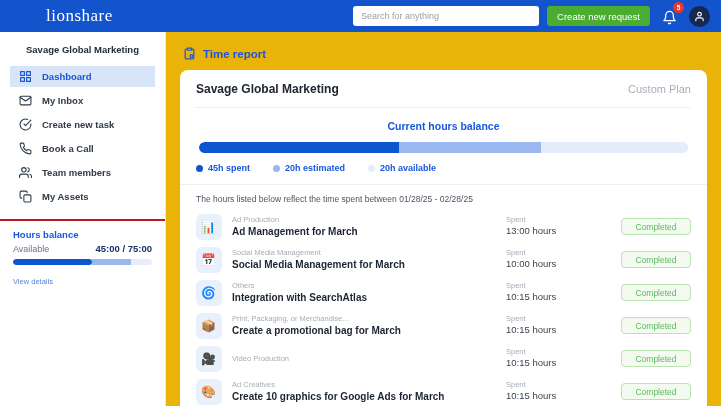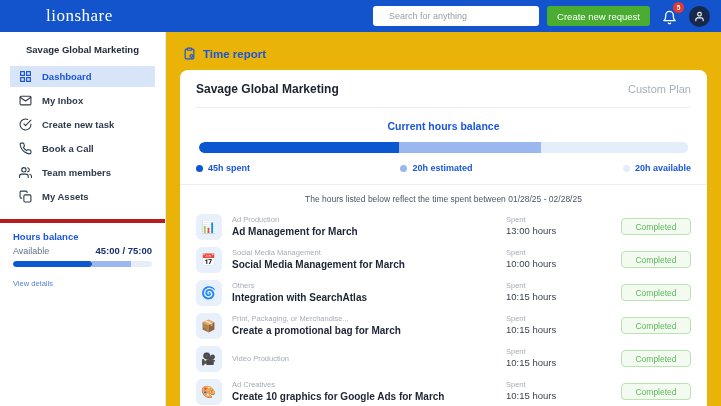--- a/index.html
+++ b/index.html
@@ -3,38 +3,38 @@
 <meta charset="utf-8">
 <style>
   * { margin:0; padding:0; box-sizing:border-box; }
   body { font-family:"Liberation Sans", sans-serif; }
   .screen { width:721px; height:406px; overflow:hidden; background:#e9f1fb; display:flex; flex-direction:column; }
 
   
   .topbar { height:32px; flex-shrink:0; background:#1353cb; display:flex; align-items:center; padding:0 11px 0 46px; }
   .logo { font-family:"Liberation Serif", serif; font-size:17px; font-weight:400; color:#fff; letter-spacing:.5px; }
   .spacer { flex:1; }
-  .search { width:166px; height:20px; border:none; border-radius:3px; font-size:9px; padding:0 16px; color:#333; outline:none; font-family:"Liberation Sans", sans-serif; }
+  .search { width:186px; height:20px; border:none; border-radius:3px; font-size:9px; padding:0 8px; color:#333; outline:none; font-family:"Liberation Sans", sans-serif; }
   .search::placeholder { color:#9aa0a6; }
   .create-btn { height:20px; margin-left:8px; background:#4aad32; color:#fff; border:none; border-radius:3px; font-size:9.5px; padding:0 10px; font-weight:500; font-family:"Liberation Sans", sans-serif; cursor:pointer; }
   .bell-wrap { position:relative; margin-left:12px; width:18px; height:18px; cursor:pointer; }
   .bell-wrap svg { position:absolute; left:0; bottom:0; }
   .notif-badge { position:absolute; top:-5px; right:-4px; min-width:11px; height:11px; background:#e63a30; color:#fff; font-size:6.5px; font-weight:700; border-radius:6px; display:flex; align-items:center; justify-content:center; padding:0 2px; }
   .avatar { width:21px; height:21px; border-radius:50%; background:#16284e; display:flex; align-items:center; justify-content:center; margin-left:9px; cursor:pointer; }
 
   
   .layout { flex:1; display:flex; min-height:0; }
 
   
   .sidebar { width:166px; flex-shrink:0; background:#fff; border-right:1px solid #e3eaf3; display:flex; flex-direction:column; padding-top:6px; }
   .workspace { text-align:center; font-size:9.5px; font-weight:700; color:#1f2937; padding:6px 0 11px; }
   .nav-item { display:flex; align-items:center; gap:10px; height:21px; margin:0 10px 3px; padding:0 9px; border-radius:0; font-size:9.5px; font-weight:600; color:#2f3a4a; cursor:pointer; }
   .nav-item svg { flex-shrink:0; }
   .nav-item.active { background:#d8e4f7; color:#1a56db; }
-  .hours { margin-top:9px; border-top:4px solid #b91c1c; padding:8px 13px; }
+  .hours { margin-top:9px; border-top:2px solid #b91c1c; padding:8px 13px; }
   .hours-title { color:#1a56db; font-weight:700; font-size:9.5px; }
   .hours-row { display:flex; justify-content:space-between; align-items:baseline; margin-top:3px; }
   .avail { font-size:9px; color:#64748b; }
   .hours-val { font-size:9.5px; font-weight:700; color:#17316b; }
   .hours-bar { height:6px; border-radius:3px; background:#e7eef9; margin-top:5px; overflow:hidden; display:flex; }
   .hb-spent { width:57%; background:#0b57d0; border-radius:3px; }
   .hb-est { width:28%; background:#9ab8ef; }
   .view-details { font-size:7.5px; color:#5584d6; margin-top:12px; cursor:pointer; display:inline-block; }
 
   
@@ -43,25 +43,25 @@
   .card { background:#fff; border-radius:8px; padding:0 16px 20px; min-height:330px; }
   .card-head { display:flex; justify-content:space-between; align-items:center; height:38px; border-bottom:1px solid #ededed; }
   .client { font-size:12px; font-weight:700; color:#202631; }
   .plan { font-size:11px; color:#a7aeb9; }
   .balance-title { text-align:center; color:#1a56db; font-weight:700; font-size:10.5px; margin:12px 0 10px; }
   .main-bar { height:11px; border-radius:6px; overflow:hidden; display:flex; background:#eef3fc; margin:0 3px; }
   .main-bar .seg { height:100%; }
   .seg0 { width:41%; border-radius:6px 0 0 6px; }
   .seg1 { width:29%; }
   .seg2 { width:30%; }
-  .legend { display:flex; justify-content:space-between; gap:30px; margin:10px 0 11px; font-size:9px; color:#1a56db; font-weight:600; }
+  .legend { display:flex; justify-content:flex-start; gap:23px; margin:10px 0 11px; font-size:9px; color:#1a56db; font-weight:600; }
   .legend-item { display:flex; align-items:center; }
   .dot { width:7px; height:7px; border-radius:50%; display:inline-block; margin-right:5px; }
   .card-divider { border:none; border-top:1px solid #efefef; margin:0 -16px; }
-  .note { text-align:center; font-size:8.5px; color:#4b5563; margin:9px 0 9px; }
+  .note { font-size:8.5px; color:#4b5563; margin:9px 0 9px; }
 
   .task-row { display:flex; align-items:center; height:27px; margin-bottom:6px; cursor:pointer; }
   .task-icon { width:26px; height:26px; flex-shrink:0; border-radius:6px; background:#e7f0fb; font-size:12px; display:flex; align-items:center; justify-content:center; margin-right:10px; }
   .task-text { flex:1; line-height:1.3; min-width:0; }
   .task-cat { font-size:7.5px; color:#a6acb6; }
   .task-title { font-size:10px; font-weight:700; color:#1d2533; }
   .task-spent { width:115px; flex-shrink:0; line-height:1.3; }
   .spent-label { font-size:7.5px; color:#a6acb6; }
   .spent-value { font-size:9.5px; color:#3c434e; }
   .badge-col { width:70px; flex-shrink:0; }

